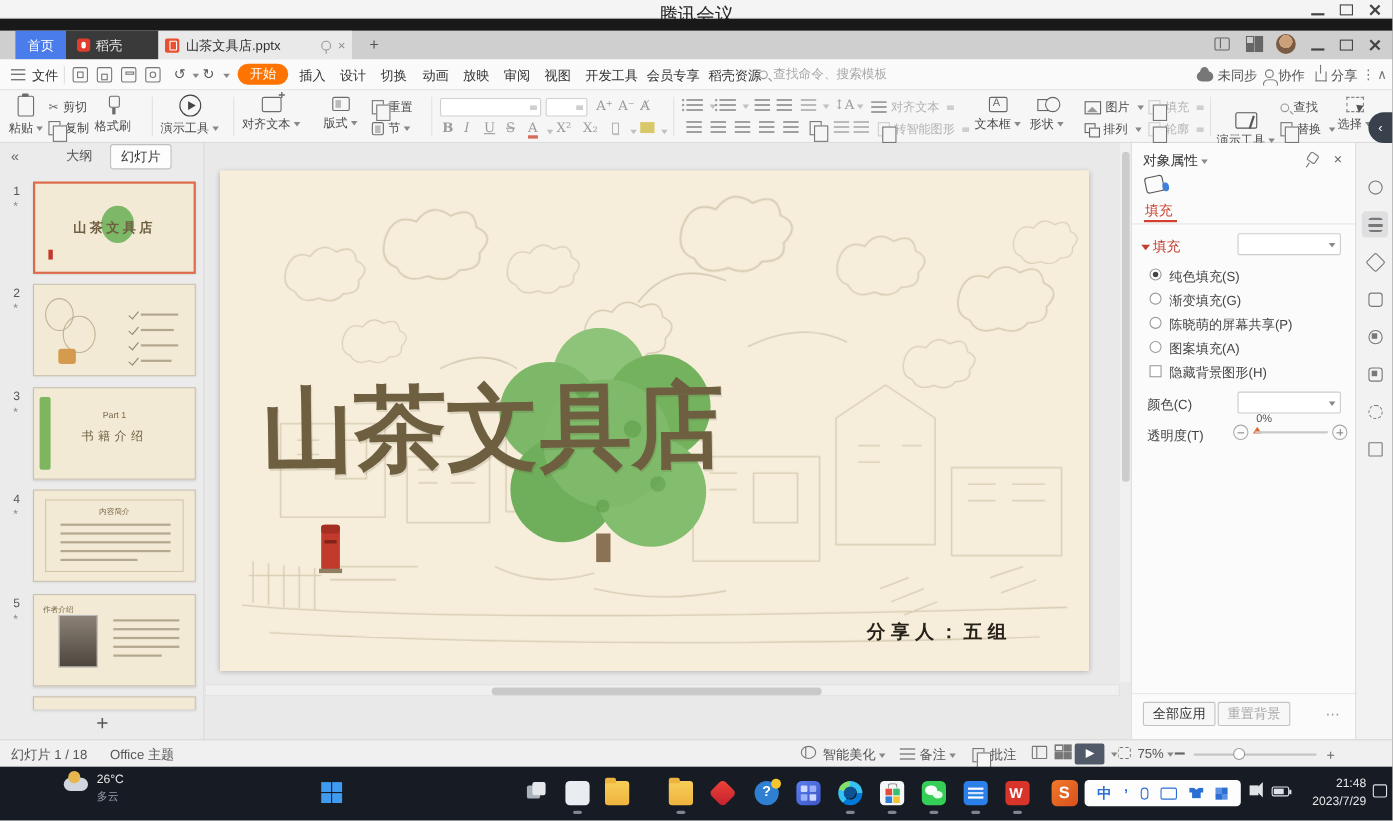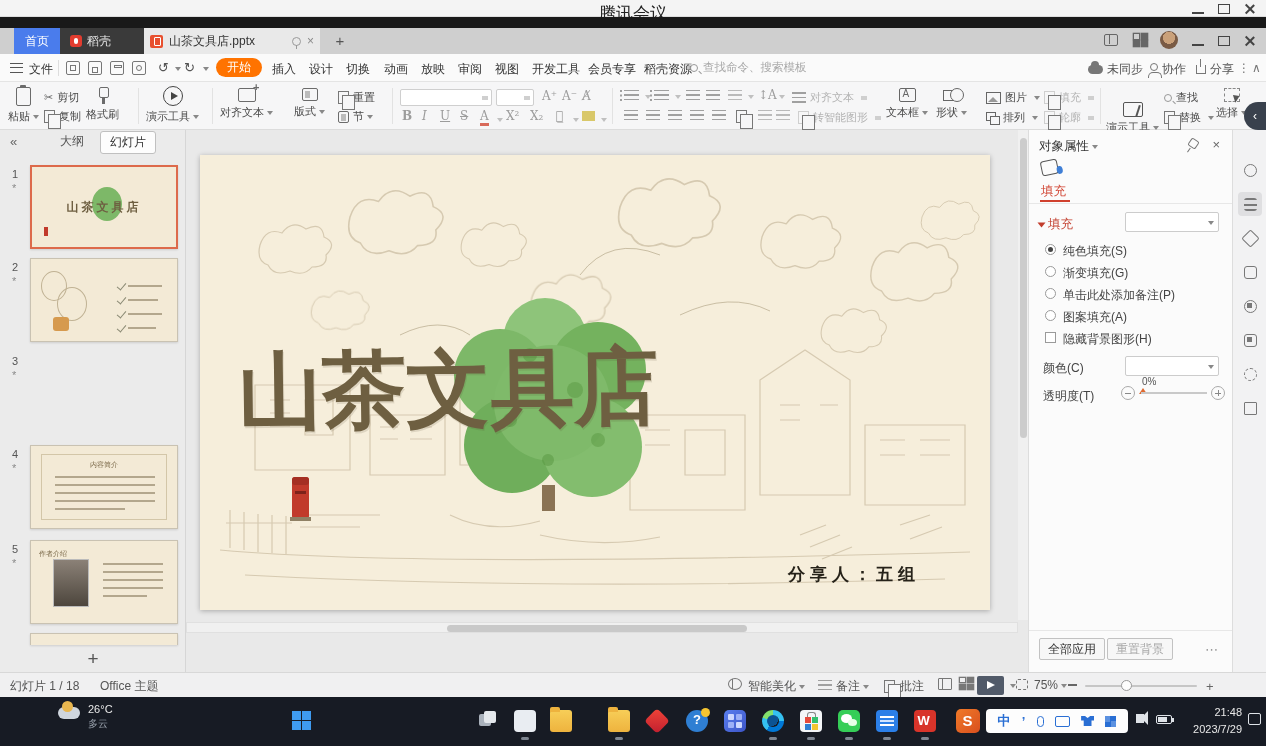--- a/index.html
+++ b/index.html
@@ -503,20 +503,25 @@
           <span class="ln-s" style="width:34px"></span>
         </div>
       <div class="chk-row" style="left:88px;top:64px">
           <span class="chk"></span>
           <span class="ln-s" style="width:28px"></span>
         </div>
     </div>
 
     <span class="tnum" style="top:225px">3</span>
     <span class="tstar" style="top:239px">*</span>
+    <div class="thumb" style="top:222px">
+      <div class="greenbar"></div>
+      <div style="position:absolute;left:0;right:0;top:20px;text-align:center;font-size:8px;color:#7a6848">Part 1</div>
+      <div style="position:absolute;left:0;right:0;top:36px;text-align:center;font-size:11px;letter-spacing:4px;color:#6e5f41">书籍介绍</div>
+    </div>
 
     <span class="tnum" style="top:318px">4</span>
     <span class="tstar" style="top:332px">*</span>
     <div class="thumb" style="top:315px">
       <div style="position:absolute;left:10px;top:8px;right:10px;bottom:8px;border:1px solid #d3c6a8"></div>
       <div style="position:absolute;left:0;right:0;top:14px;text-align:center;font-size:7px;color:#7a6848">内容简介</div>
       <div class="ln-s" style="position:absolute;left:24px;top:30px;width:100px;height:1.5px"></div>
       <div class="ln-s" style="position:absolute;left:24px;top:38px;width:100px;height:1.5px"></div>
       <div class="ln-s" style="position:absolute;left:24px;top:46px;width:100px;height:1.5px"></div>
       <div class="ln-s" style="position:absolute;left:24px;top:54px;width:100px;height:1.5px"></div>
@@ -619,21 +624,21 @@
     </div>
     <div class="p-dd" style="left:96px;top:82px;width:94px">
         <span class="caret"></span>
       </div>
 
     <span class="radio sel" style="top:114px"></span>
     <span class="rlabel" style="top:113px">纯色填充(S)</span>
     <span class="radio" style="top:136px"></span>
     <span class="rlabel" style="top:135px">渐变填充(G)</span>
     <span class="radio" style="top:158px"></span>
-    <span class="rlabel" style="top:157px">单击此处添加备注(P)</span>
+    <span class="rlabel" style="top:157px">陈晓萌的屏幕共享(P)</span>
     <span class="radio" style="top:180px"></span>
     <span class="rlabel" style="top:179px">图案填充(A)</span>
     <span class="cbox" style="top:202px"></span>
     <span class="rlabel" style="top:201px">隐藏背景图形(H)</span>
 
     <span class="p-lab" style="top:230px">颜色(C)</span>
     <div class="p-dd" style="left:96px;top:226px;width:94px">
         <span class="caret"></span>
       </div>
 

